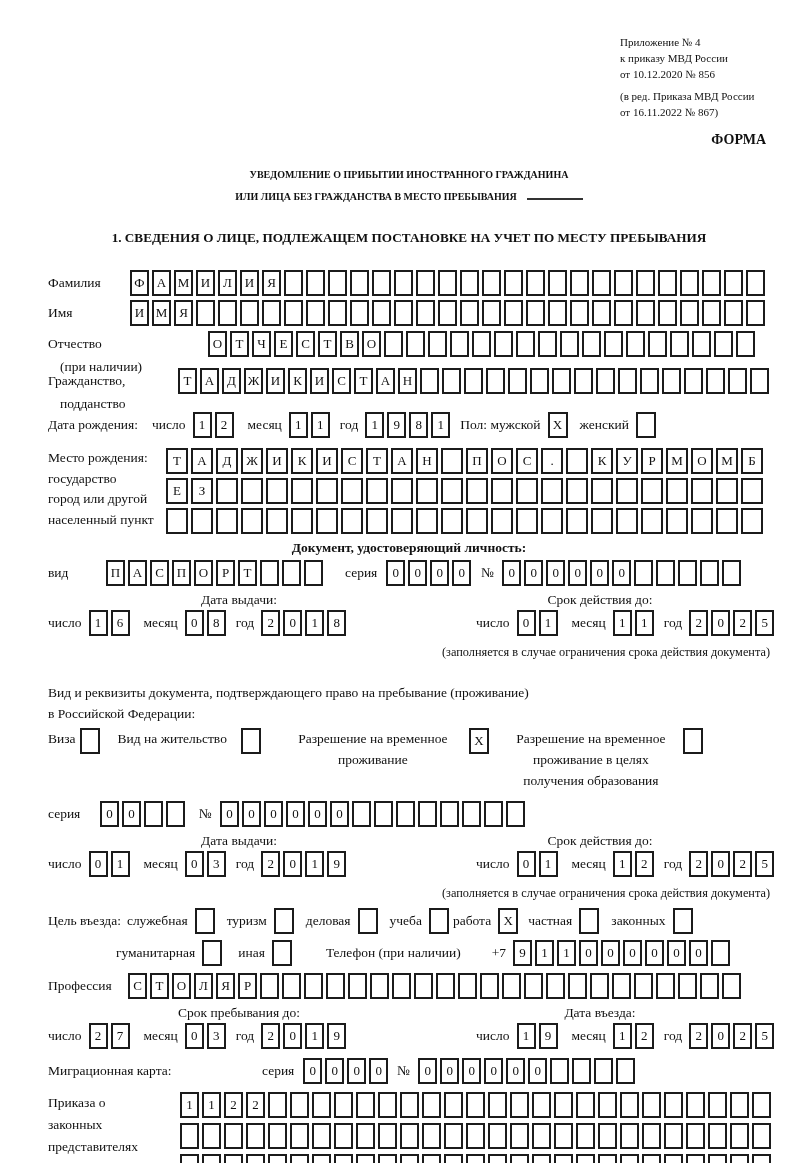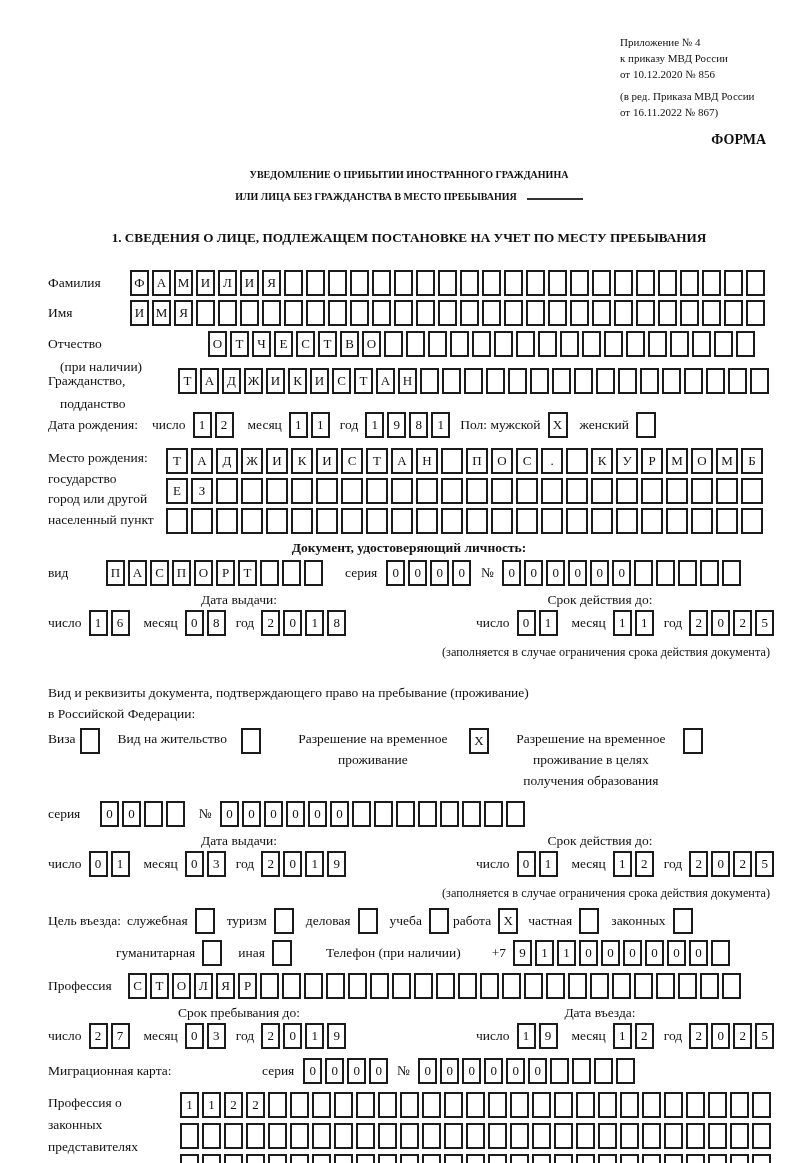--- a/index.html
+++ b/index.html
@@ -638,21 +638,21 @@
         <span class="box">0</span>
         <span class="box"></span>
         <span class="box"></span>
         <span class="box"></span>
         <span class="box"></span>
       </span>
   </div>
 
   <div style="display:flex;margin-top:8px;">
     <div style="width:132px;line-height:22px;flex-shrink:0;">
-      <div>Профессия о</div>
+      <div>Приказа о</div>
       <div>законных</div>
       <div>представителях</div>
       <div>(родителях,</div>
 
     </div>
     <div>
       <div class="boxes" style="margin-bottom:5px;">
           <span class="box">1</span>
           <span class="box">1</span>
           <span class="box">2</span>

